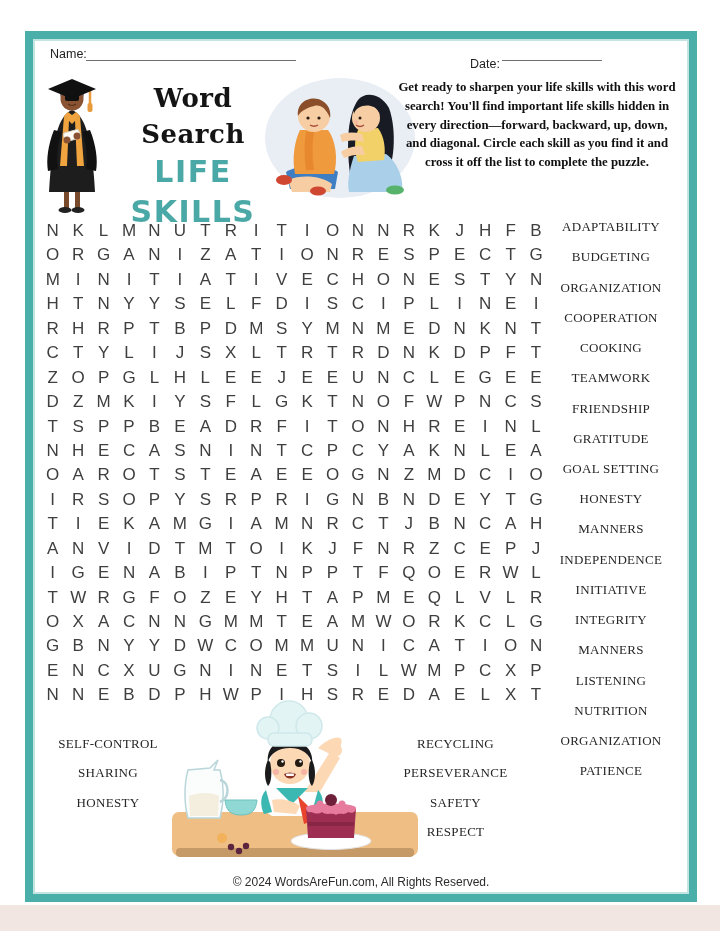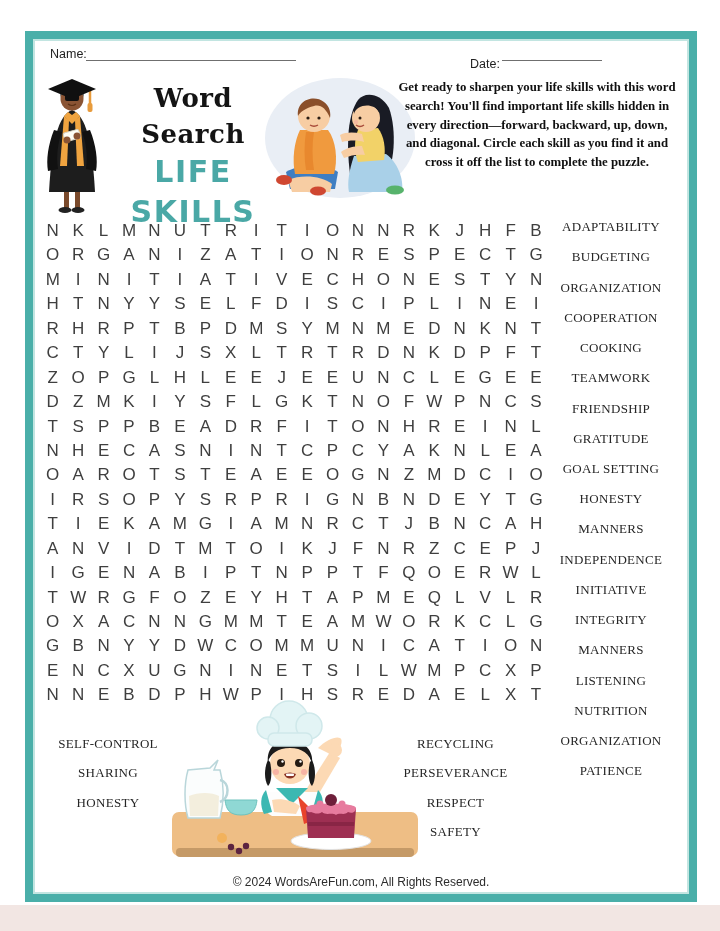--- a/index.html
+++ b/index.html
@@ -581,22 +581,22 @@
       <div class="word-item">PATIENCE</div>
     </div>
   <div id="word-list-bottom-left" class="word-col">
       <div class="word-item">SELF-CONTROL</div>
       <div class="word-item">SHARING</div>
       <div class="word-item">HONESTY</div>
     </div>
   <div id="word-list-bottom-center" class="word-col">
       <div class="word-item">RECYCLING</div>
       <div class="word-item">PERSEVERANCE</div>
+      <div class="word-item">SAFETY</div>
       <div class="word-item">RESPECT</div>
-      <div class="word-item">SAFETY</div>
     </div>
 
   <svg id="chef-illustration" viewBox="0 0 258 178">
     <rect x="4" y="112" width="246" height="44" rx="7" fill="#eebe85"></rect>
     <rect x="8" y="148" width="238" height="9" rx="4" fill="#c59a67"></rect>
     <path d="M20 70 C16 84 16 104 20 118 L52 118 C56 102 56 84 52 70 L46 70 L50 60 L42 68 Z" fill="#fbfdfd" stroke="#b9d6da" stroke-width="1.5"></path>
     <path d="M21 96 C30 92 44 92 51 96 L50 116 L22 116 Z" fill="#f3eedd"></path>
     <path d="M52 80 C62 82 62 98 52 102" fill="none" stroke="#b9d6da" stroke-width="2.5"></path>
     <path d="M57 100 L89 100 C88 110 84 115 73 115 C62 115 58 110 57 100 Z" fill="#8fd8d4" stroke="#6fc2bd" stroke-width="1"></path>
     <circle cx="63" cy="147" r="3.2" fill="#5d2440"></circle>

